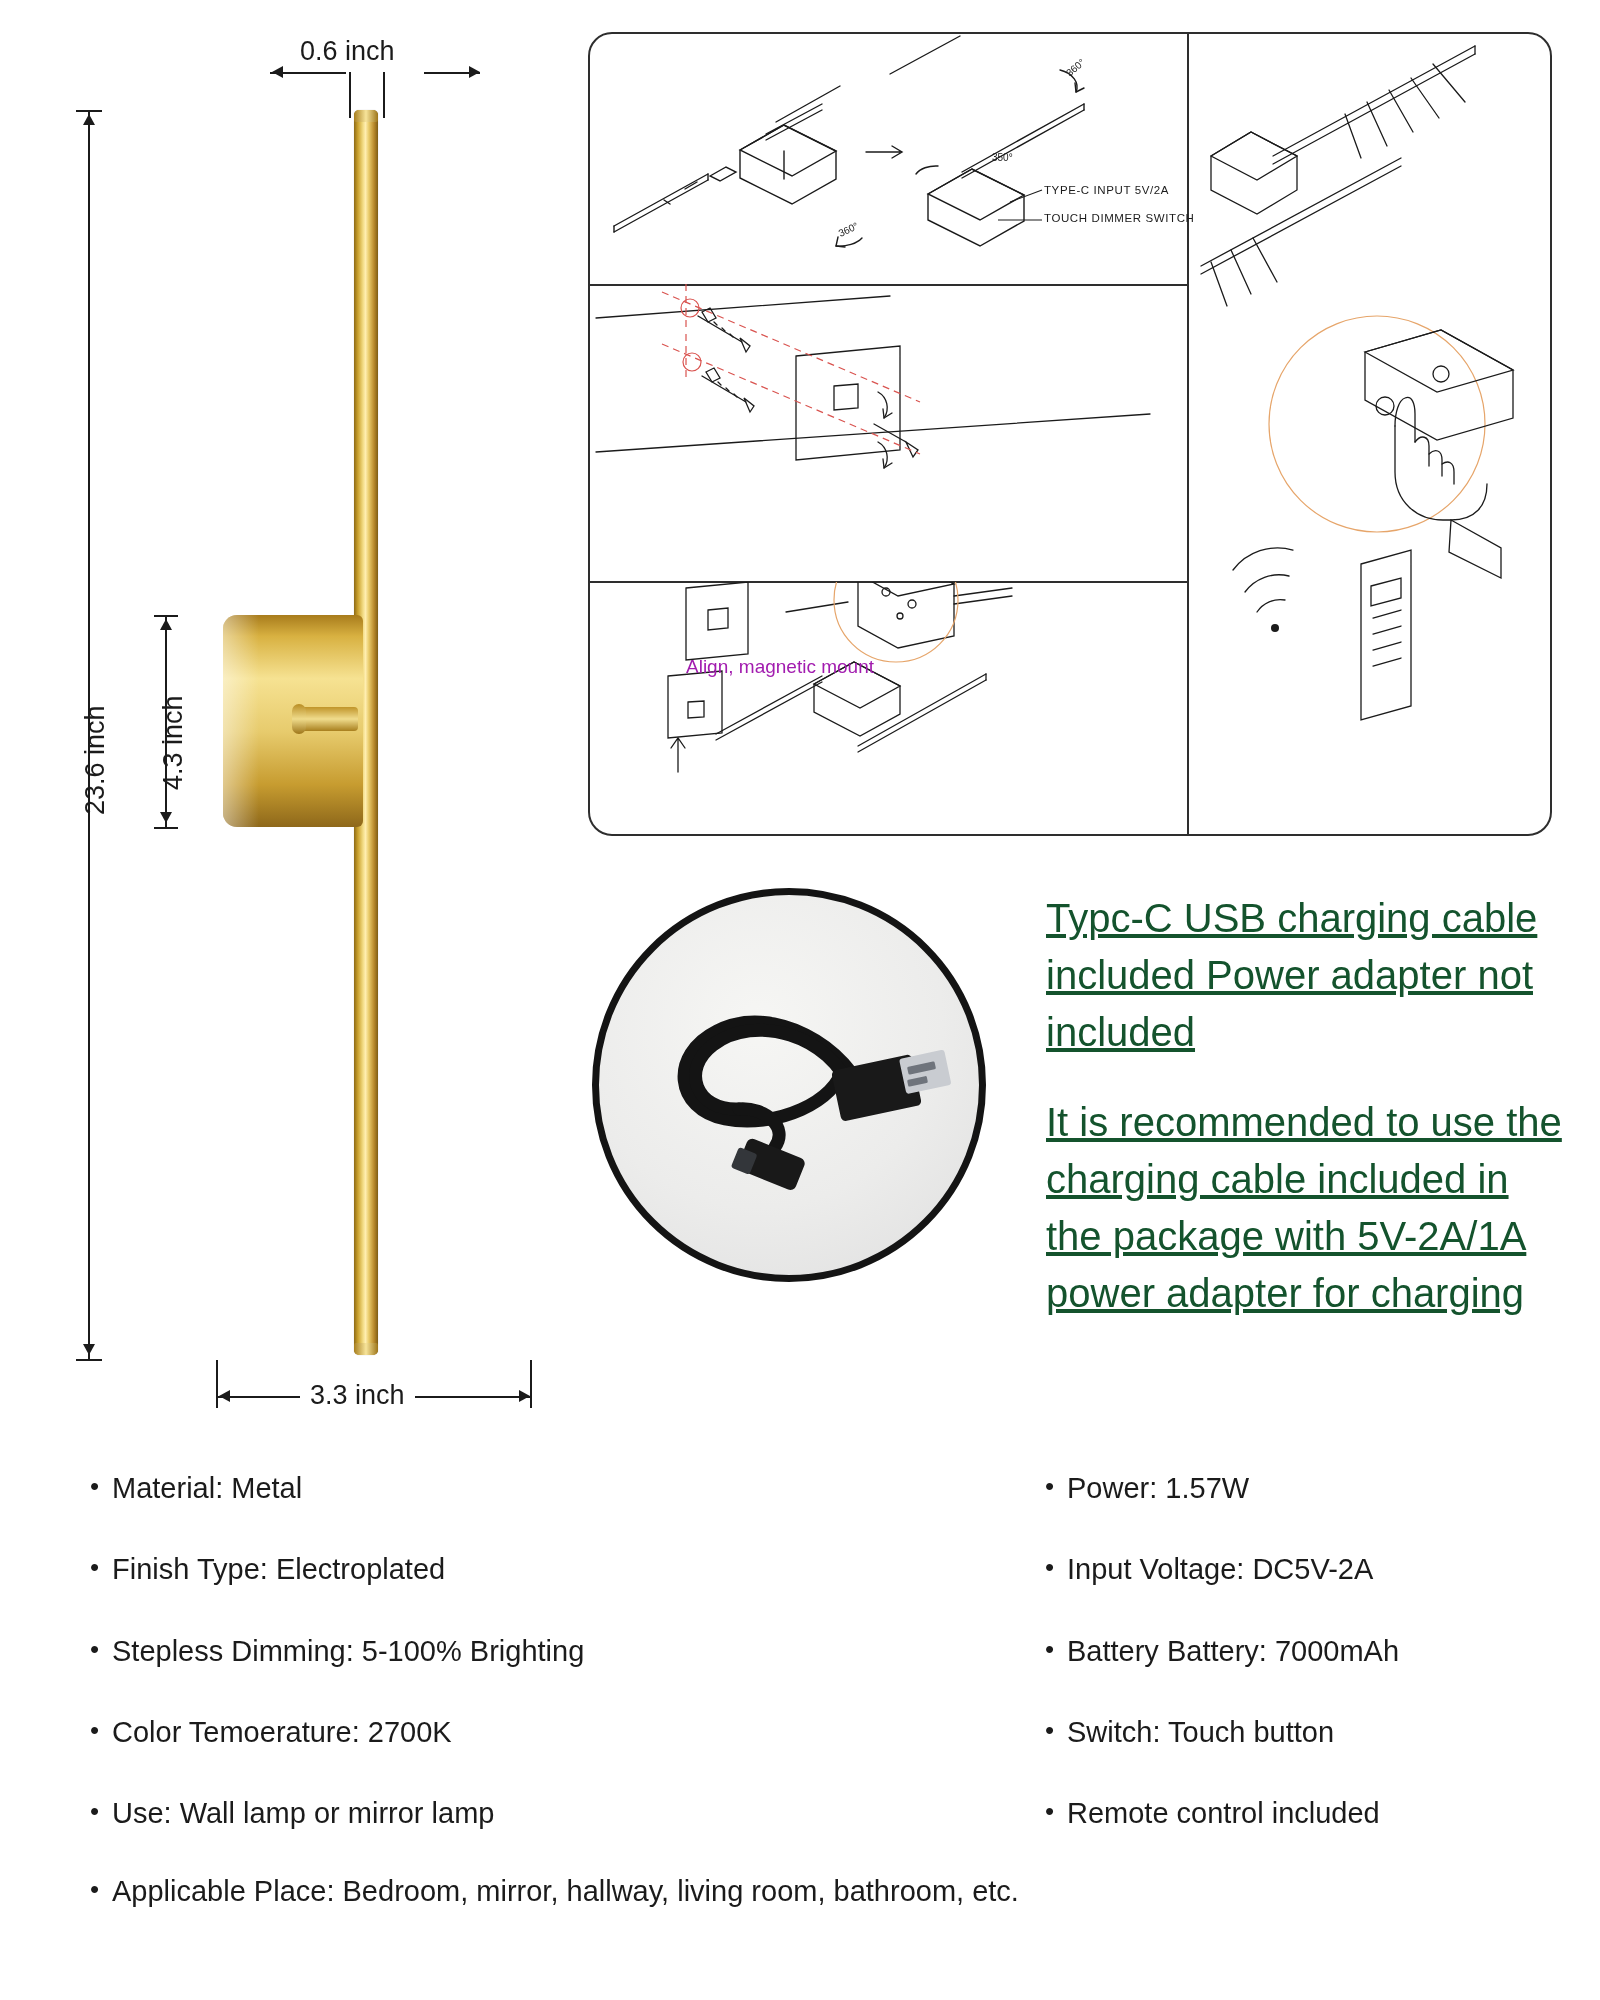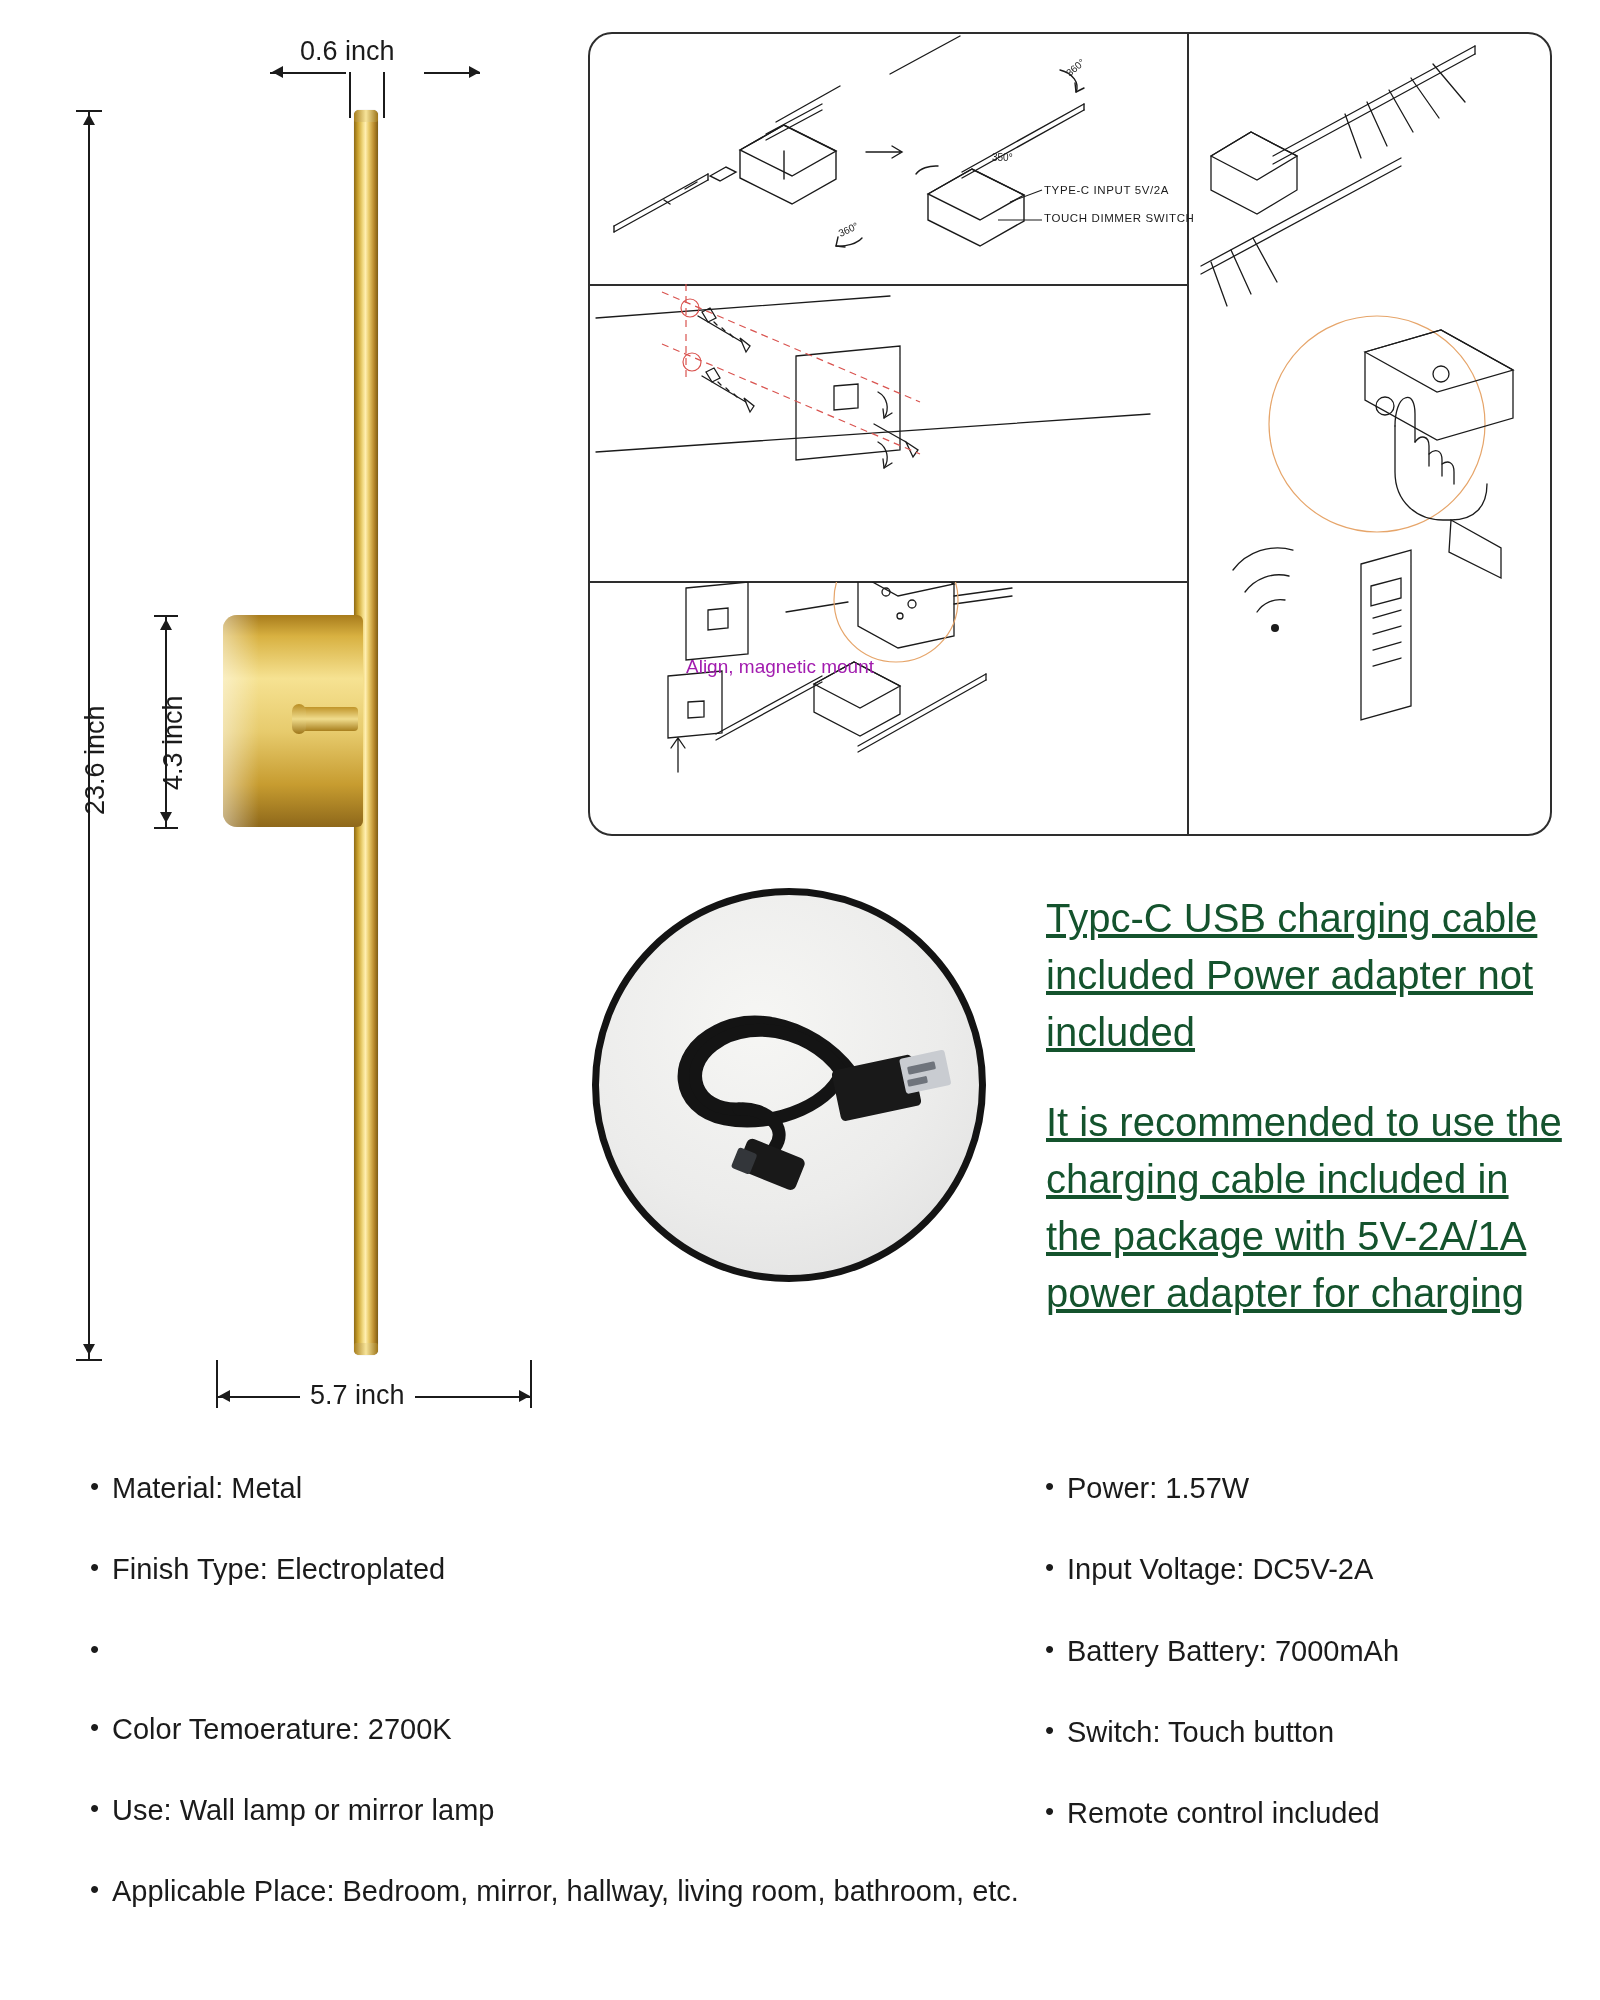--- a/index.html
+++ b/index.html
@@ -261,21 +261,21 @@
   <div id="lamp-backplate"></div>
   <div id="lamp-backplate-shade"></div>
   <div id="lamp-knob"></div>
   <div id="lamp-knob-tip"></div>
 
   <div class="rule v" style="left:216px; top:1360px; height:48px;"></div>
   <div class="rule v" style="left:530px; top:1360px; height:48px;"></div>
   <div class="rule h" style="left:216px; top:1396px; width:314px;"></div>
   <div class="arrow left" style="left:219px; top:1390px;"></div>
   <div class="arrow right" style="left:519px; top:1390px;"></div>
-  <div class="dim-label" style="left:300px; top:1380px; background:#fff; padding:0 10px;">5.7 inch</div>
+  <div class="dim-label" style="left:300px; top:1380px; background:#fff; padding:0 10px;">3.3 inch</div>
 </div>
 
 <div id="instruction-card">
 
   <div class="card-divider" id="instr-vdiv"></div>
   <div class="card-divider" id="instr-hdiv1"></div>
   <div class="card-divider" id="instr-hdiv2"></div>
 
   <svg width="597" height="250" style="position:absolute; left:0; top:0;">
     <g fill="none" stroke="#1b1b1b" stroke-width="1.4" stroke-linecap="round">
@@ -482,20 +482,21 @@
   <div class="spec-item">
     <span class="spec-bullet">•</span>
     <span class="spec-text">Material: Metal</span>
   </div>
   <div class="spec-item">
     <span class="spec-bullet">•</span>
     <span class="spec-text">Finish Type: Electroplated</span>
   </div>
   <div class="spec-item">
     <span class="spec-bullet">•</span>
+    <span class="spec-text">Stepless Dimming: 5-100% Brighting</span>
   </div>
   <div class="spec-item">
     <span class="spec-bullet">•</span>
     <span class="spec-text">Color Temoerature: 2700K</span>
   </div>
   <div class="spec-item">
     <span class="spec-bullet">•</span>
     <span class="spec-text">Use: Wall lamp or mirror lamp</span>
   </div>
 </div>

